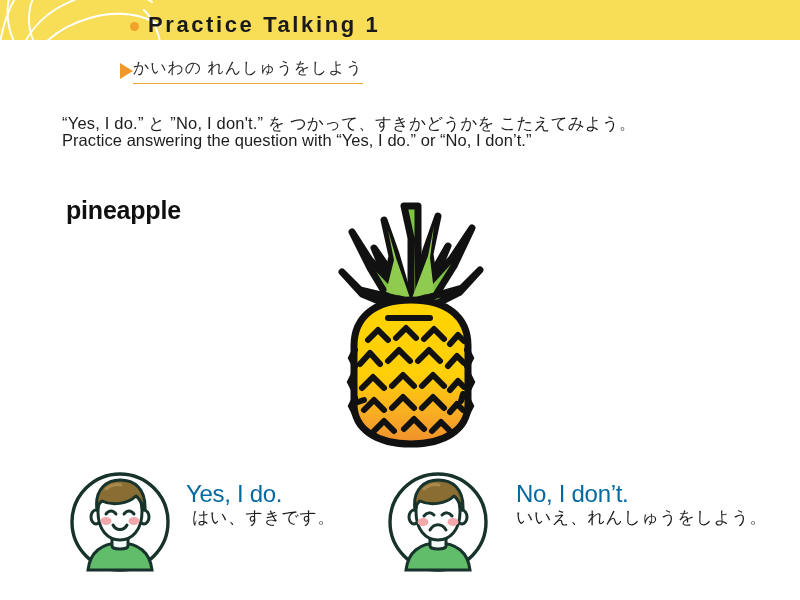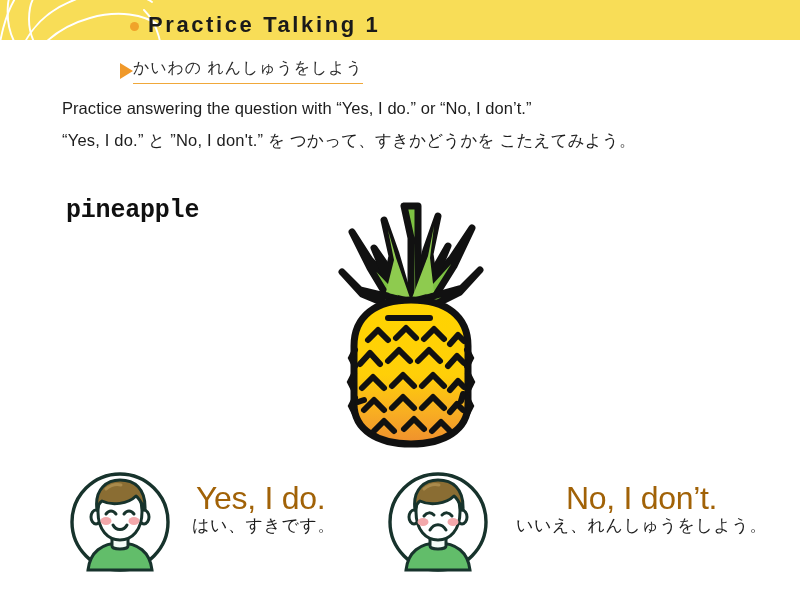--- a/index.html
+++ b/index.html
@@ -113,21 +113,20 @@
 
   
   .word-label {
     position: absolute;
     left: 66px;
     top: 196px;
     font-size: 25px;
     font-weight: bold;
     color: #101010;
     letter-spacing: -0.2px;
-    font-family: Liberation Mono, monospace;
   }
 
   
   .pineapple-wrap {
     position: absolute;
     left: 326px;
     top: 198px;
     width: 170px;
     height: 255px;
   }
@@ -156,26 +155,25 @@
     width: 104px;
     height: 104px;
     flex: 0 0 auto;
     margin-top: 2px;
   }
   .avatar svg { display: block; width: 100%; height: 100%; }
 
   .answer-texts { padding-top: 14px; }
 
   .answer-en {
-    font-size: 32px;
-    color: #a16207;
+    font-size: 24px;
+    color: #0369a1;
     line-height: 1.0;
     letter-spacing: -0.3px;
     white-space: nowrap;
-    text-align: center;
   }
 
   .answer-ja {
     font-size: 17px;
     color: #1d1d1d;
     margin-top: 0;
     letter-spacing: 0.6px;
     white-space: nowrap;
   }
   .answer.yes .answer-ja { padding-left: 6px; }
@@ -205,22 +203,22 @@
       <span class="banner-title">Practice Talking 1</span>
     </div>
   </div>
 
   <div class="subtitle-row">
     <span class="subtitle-arrow"></span>
     <span class="subtitle-text">かいわの れんしゅうをしよう</span>
   </div>
 
   <div class="instructions">
+    <div class="instr-line ja">“Yes, I do.” と ”No, I don't.” を つかって、すきかどうかを こたえてみよう。</div>
     <div class="instr-line en">Practice answering the question with “Yes, I do.” or “No, I don’t.”</div>
-    <div class="instr-line ja">“Yes, I do.” と ”No, I don't.” を つかって、すきかどうかを こたえてみよう。</div>
   </div>
 
   <div class="word-label">pineapple</div>
 
   <div class="pineapple-wrap">
     <svg viewBox="0 0 170 255" aria-hidden="true">
       <defs>
         <linearGradient id="bodyGrad" x1="0" y1="0" x2="0" y2="1">
           <stop offset="0%" stop-color="#ffd400"></stop>
           <stop offset="52%" stop-color="#ffcf08"></stop>

